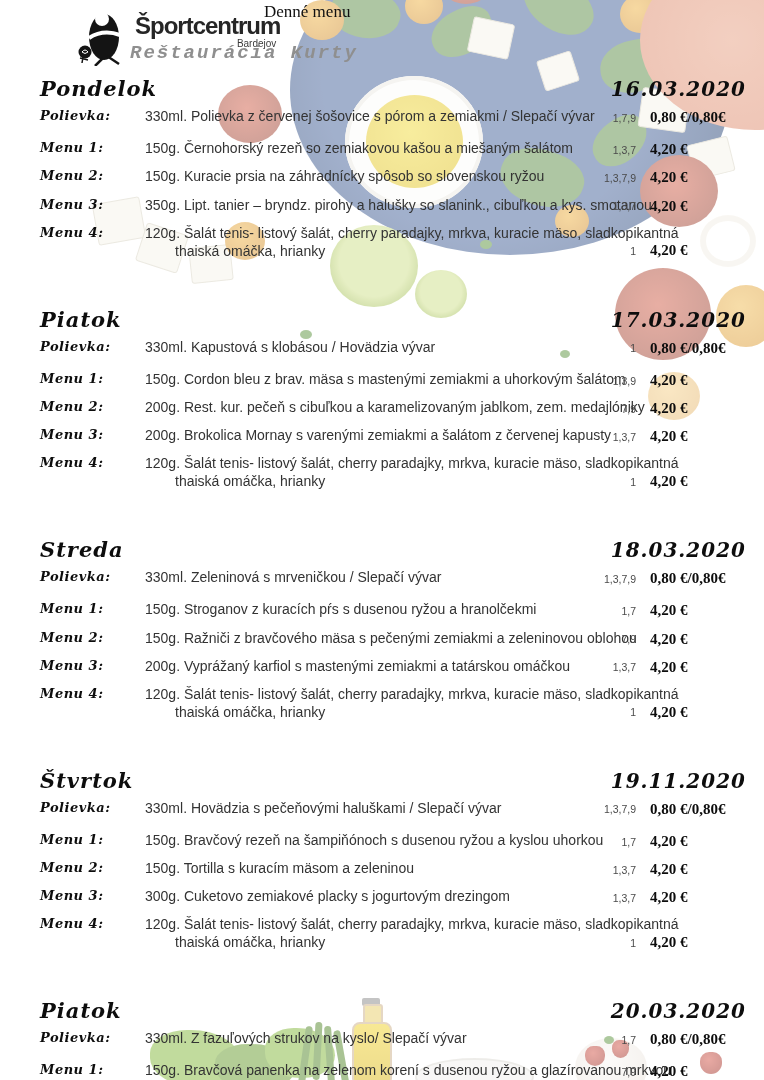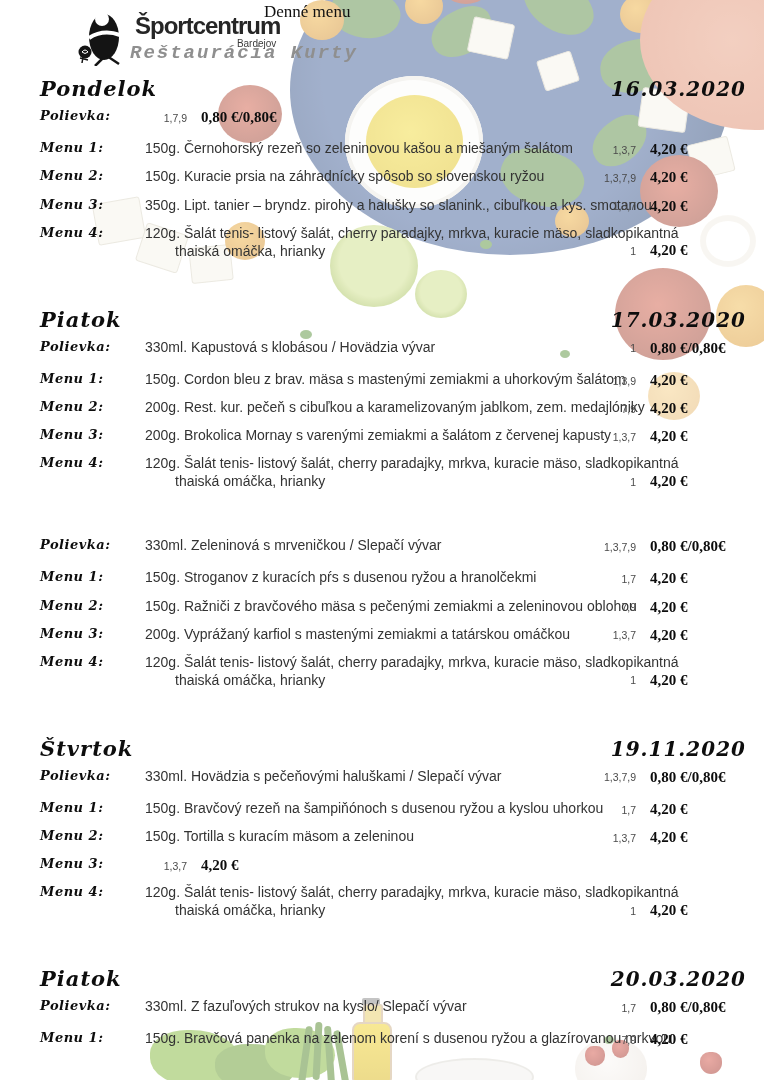--- a/index.html
+++ b/index.html
@@ -153,28 +153,32 @@
 
   <div>
   <div class="day">
     <div class="day-head">
       <span class="day-name">Pondelok</span>
       <span class="day-date">16.03.2020</span>
     </div>
     <div>
   <div class="row soup">
     <div class="col-label">Polievka:</div>
+    <div class="col-text">
+      <div>330ml. Polievka z červenej šošovice s pórom a zemiakmi / Slepačí vývar</div>
+
+    </div>
     <div class="col-allerg">1,7,9</div>
     <div class="col-price">0,80 €/0,80€</div>
   </div>
 
   <div class="row">
     <div class="col-label">Menu 1:</div>
     <div class="col-text">
-      <div>150g. Černohorský rezeň so zeleninovou kašou a miešaným šalátom</div>
+      <div>150g. Černohorský rezeň so zemiakovou kašou a miešaným šalátom</div>
 
     </div>
     <div class="col-allerg">1,3,7</div>
     <div class="col-price">4,20 €</div>
   </div>
 
   <div class="row">
     <div class="col-label">Menu 2:</div>
     <div class="col-text">
       <div>150g. Kuracie prsia na záhradnícky spôsob so slovenskou ryžou</div>
@@ -258,20 +262,24 @@
       <div>120g. Šalát tenis- listový šalát, cherry paradajky, mrkva, kuracie mäso, sladkopikantná</div>
       <div class="text2">thaiská omáčka, hrianky</div>
     </div>
     <div class="col-allerg">1</div>
     <div class="col-price">4,20 €</div>
   </div>
 </div>
   </div>
 
   <div class="day">
+    <div class="day-head">
+      <span class="day-name">Streda</span>
+      <span class="day-date">18.03.2020</span>
+    </div>
     <div>
   <div class="row soup">
     <div class="col-label">Polievka:</div>
     <div class="col-text">
       <div>330ml. Zeleninová s mrveničkou / Slepačí vývar</div>
 
     </div>
     <div class="col-allerg">1,3,7,9</div>
     <div class="col-price">0,80 €/0,80€</div>
   </div>
@@ -349,20 +357,24 @@
     <div class="col-text">
       <div>150g. Tortilla s kuracím mäsom a zeleninou</div>
 
     </div>
     <div class="col-allerg">1,3,7</div>
     <div class="col-price">4,20 €</div>
   </div>
 
   <div class="row">
     <div class="col-label">Menu 3:</div>
+    <div class="col-text">
+      <div>300g. Cuketovo zemiakové placky s jogurtovým drezingom</div>
+
+    </div>
     <div class="col-allerg">1,3,7</div>
     <div class="col-price">4,20 €</div>
   </div>
 
   <div class="row">
     <div class="col-label">Menu 4:</div>
     <div class="col-text">
       <div>120g. Šalát tenis- listový šalát, cherry paradajky, mrkva, kuracie mäso, sladkopikantná</div>
       <div class="text2">thaiská omáčka, hrianky</div>
     </div>

